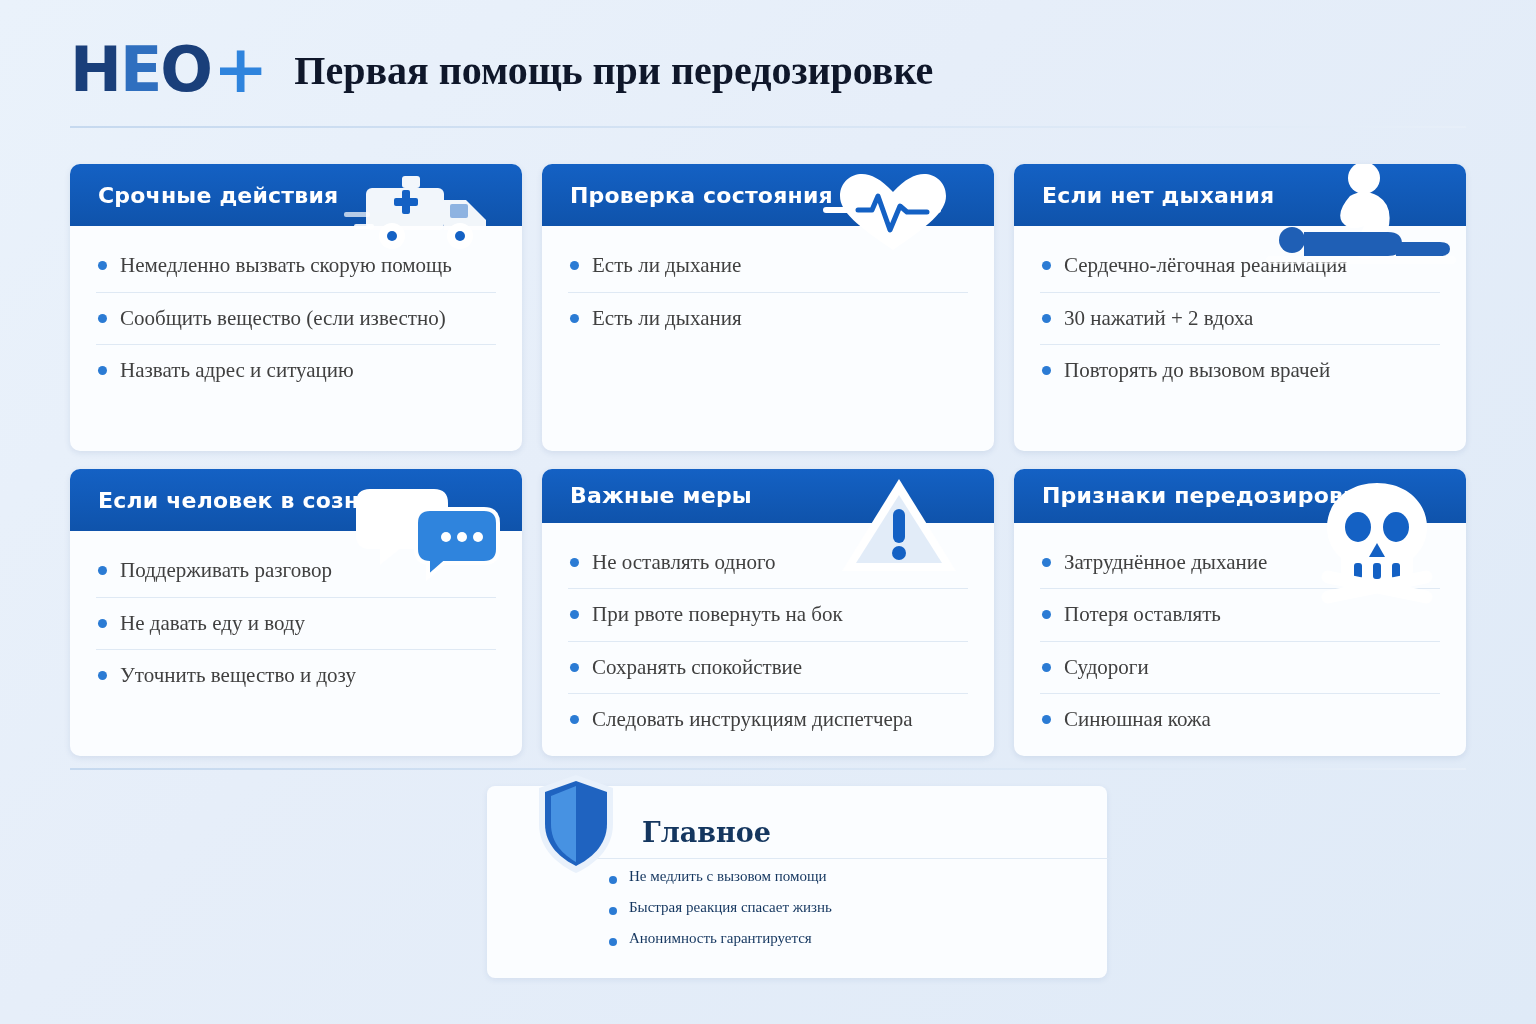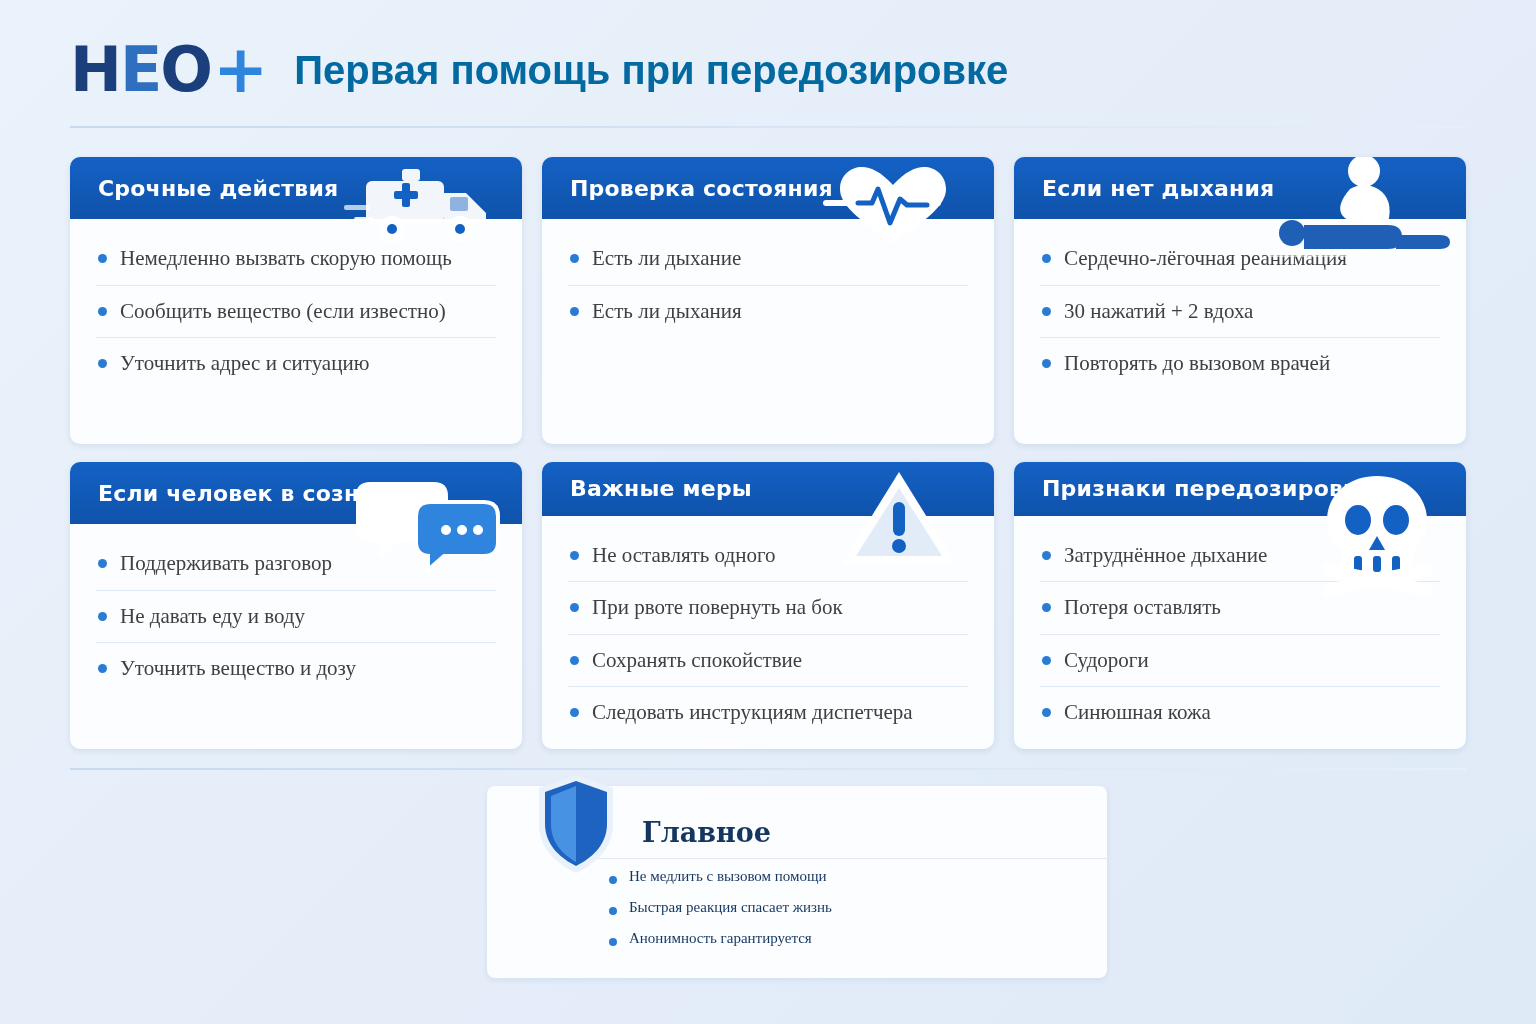--- a/index.html
+++ b/index.html
@@ -26,36 +26,36 @@
     display: flex;
     align-items: center;
   }
   .logo .l1 { color: #1a3f7a; }
   .logo .l2 { color: #2f6fbf; }
   .logo .l3 { color: #1a3f7a; }
   .logo .plus {
     color: #2f84dd; font-size: 66px; margin-left: 2px; font-weight: 700;
   }
   .title {
-    font-family: Liberation Sans, sans-serif;
+    font-family: Liberation Serif, serif;
     font-weight: 700;
     font-size: 40px;
-    color: #0369a1;
+    color: #0f172a;
     letter-spacing: 0px;
   }
   .header-rule {
     position: absolute;
     left: 70px; top: 126px; width: 1396px; height: 2px;
     background: linear-gradient(to right, #c6d9ef, #dce8f6 70%, #e7eff9);
   }
 
   
   .grid {
     position: absolute;
-    left: 70px; top: 157px;
+    left: 70px; top: 164px;
     width: 1124px;
     display: grid;
     grid-template-columns: repeat(3, 452px);
     grid-auto-rows: 287px;
     column-gap: 20px;
     row-gap: 18px;
   }
   .card {
     position: relative;
     background: #fbfdff;
@@ -192,21 +192,21 @@
             <circle cx="134" cy="78" r="5"></circle>
           </g>
           <rect x="28" y="66" width="20" height="5" rx="2" fill="#ffffff" opacity=".9"></rect>
           <rect x="18" y="54" width="26" height="5" rx="2" fill="#ffffff" opacity=".7"></rect>
         </svg>
       </div>
       <div class="card-body">
         <ul class="items">
           <li>Немедленно вызвать скорую помощь</li>
           <li>Сообщить вещество (если известно)</li>
-          <li>Уточнить адрес и ситуацию</li>
+          <li>Назвать адрес и ситуацию</li>
         </ul>
       </div>
     </div>
 
     <div class="card">
       <div class="card-head">
         <h2>Проверка состояния</h2>
         <svg class="art" viewBox="0 0 190 120">
           <path d="M95 92 C60 68 42 54 42 38 C42 24 53 16 64 16 C73 16 83 21 95 34 C107 21 117 16 126 16 C137 16 148 24 148 38 C148 54 130 68 95 92Z" fill="#ffffff"></path>
           <path d="M28 52 H70 l8 -20 l12 38 l10 -26 l8 8 h32" fill="none" stroke="#ffffff" stroke-width="6" stroke-linecap="round" stroke-linejoin="round"></path>

